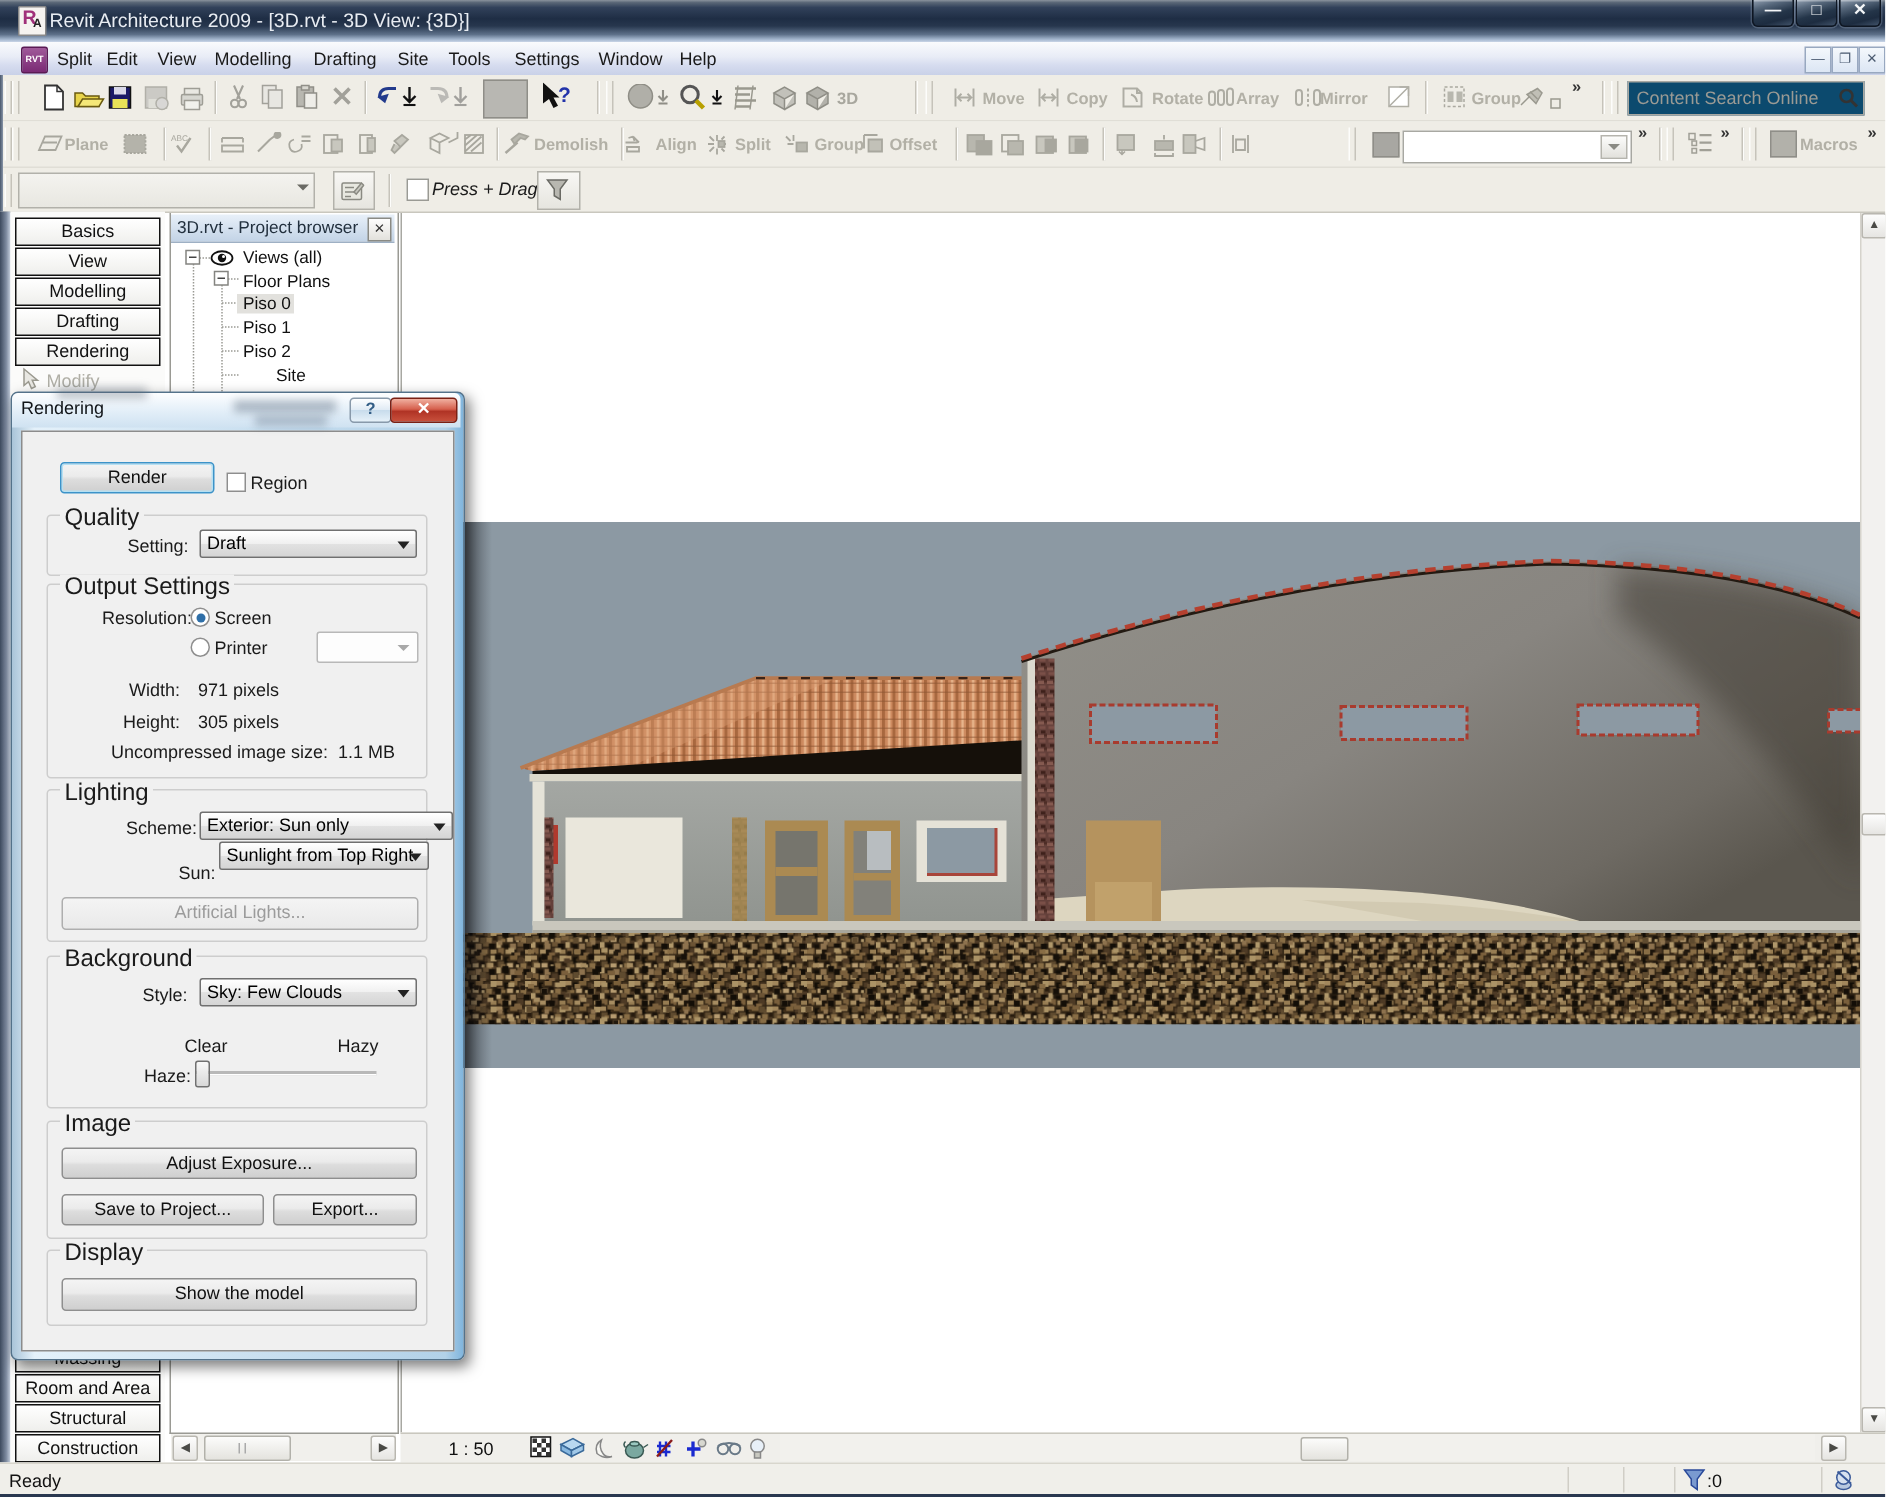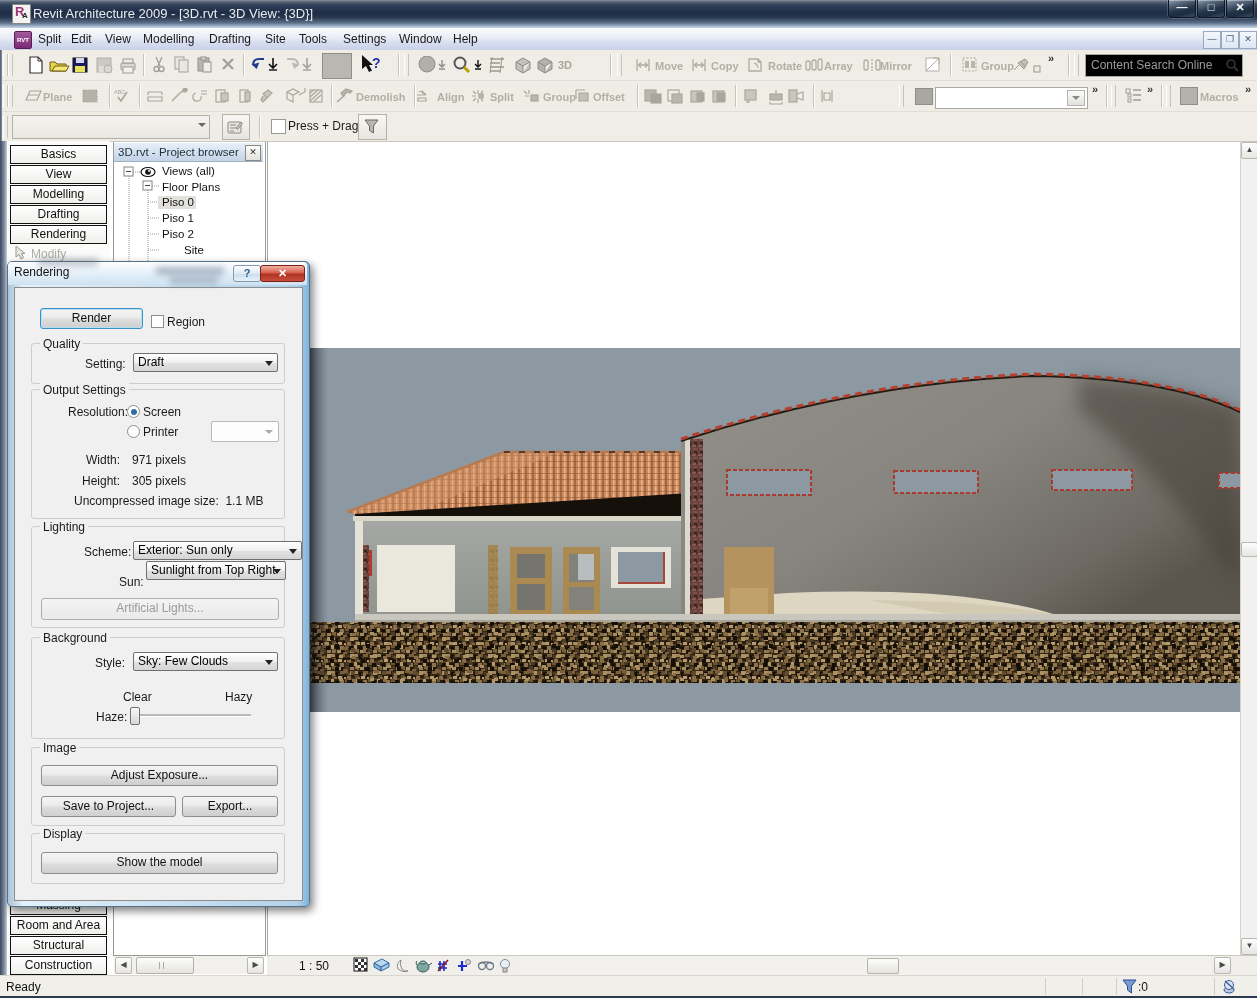--- a/index.html
+++ b/index.html
@@ -14,21 +14,21 @@
 .winbtns{right:3px;top:0;height:17px;display:flex;}
 .winbtn{width:26px;height:17px;margin-left:1px;background:linear-gradient(165deg,#93a1b2 0%,#57687c 25%,#243549 55%,#1d2c40 75%,#41536a 100%);border:1px solid #0e1622;border-top:none;border-radius:0 0 4px 4px;color:#f4f6f8;font-size:11px;text-align:center;line-height:15px;font-weight:bold;box-shadow:inset 0 1px 0 rgba(255,255,255,0.35),0 0 0 1px rgba(180,195,215,0.25);}
 
 .menubar{left:0;top:28px;width:1257px;height:22px;background:linear-gradient(#fafbfd,#e8ecf6 45%,#d6dcef 70%,#c9d1e8 100%);border-bottom:1px solid #b9bfd0;}
 .menu{position:absolute;top:4px;font-size:12px;color:#1a1a1a;}
 .mdibtn{position:absolute;top:3px;width:16px;height:16px;background:linear-gradient(#f4f8fc,#dce6f4);border:1px solid #98a8c0;color:#4a5a70;font-size:9px;text-align:center;line-height:14px;}
 
 .tb{left:0;width:1257px;background:#efede6;}
 .tb1{top:50px;height:30px;border-bottom:1px solid #e0ded6;}
 .tb2{top:81px;height:30px;border-bottom:1px solid #e0ded6;}
-.tb3{top:112px;height:29px;border-bottom:1px solid #c9c7be;}
+.tb3{top:112px;height:29px;border-bottom:1px solid #c9c7be;font-style:italic;}
 .grip{position:absolute;top:4px;width:3px;height:22px;border-left:1px solid #fdfdfb;border-right:1px solid #c6c3ba;}
 .tsep{position:absolute;top:4px;width:1px;height:22px;background:#c6c3ba;border-right:1px solid #fdfdfb;}
 .tlabel{position:absolute;font-size:11px;font-weight:bold;color:#b2b0a6;white-space:nowrap;}
 .chev{position:absolute;font-size:11px;font-weight:bold;color:#333;}
 
 .leftframe{left:0;top:141px;width:7px;height:834px;background:linear-gradient(90deg,#3d4a5e,#7e8ba0 60%,#c6d0de);}
 .sidebar{left:7px;top:141px;width:103px;height:834px;background:#fbfbfa;}
 .sbtn{position:absolute;left:3px;width:95px;height:17px;background:linear-gradient(#ffffff,#efefec);border:1px solid #111;font-size:12px;color:#111;text-align:center;line-height:16px;}
 .browser{left:113px;top:142px;width:151px;height:813px;background:#fff;border:1px solid #9a9a94;border-top:none;}
 .bheader{position:absolute;left:0;top:1px;width:149px;height:19px;background:linear-gradient(#e8f0f9,#c2d3e6);border-bottom:1px solid #9eb0c4;font-size:11.5px;color:#22303e;line-height:19px;padding-left:4px;box-sizing:border-box;}
@@ -42,21 +42,21 @@
 .dialog{left:7px;top:261px;width:301px;height:644px;border-radius:5px;
  background:linear-gradient(90deg,#a9c4d8 0%,#e4f1fa 5%,#cfe3f2 45%,#b2d1e8 96%,#7fb4dc 100%);
  box-shadow:3px 4px 9px rgba(0,0,0,0.5);border:1px solid #54728a;}
 .dialog::after{content:"";position:absolute;left:0;top:0;width:299px;height:23px;border-radius:4px 4px 0 0;background:linear-gradient(#fdfeff,#e2eef8 55%,#cfe2f1 100%);}
 .dialog .dtitle,.dialog .dhelp,.dialog .dclose{z-index:2;}
 .dtitle{position:absolute;left:6px;top:3px;font-size:12px;color:#101418;}
 .dhelp{position:absolute;left:225px;top:3px;width:26px;height:15px;background:linear-gradient(#fdfeff,#dfeaf4 50%,#c8dcec 51%,#e6f1f9);border:1px solid #8899aa;border-radius:3px;color:#335e86;font-weight:bold;font-size:11px;text-align:center;line-height:14px;}
 .dclose{position:absolute;left:252px;top:3px;width:43px;height:15px;background:linear-gradient(#f0b0a0,#d6604d 45%,#b03325 55%,#c8503c);border:1px solid #7a2014;border-radius:3px;color:#fff;font-weight:bold;font-size:11px;text-align:center;line-height:14px;}
 .dclient{position:absolute;left:6px;top:25px;width:287px;height:612px;background:#f0f0f0;border:1px solid #8c8c8c;}
 .group{position:absolute;left:16px;width:252px;border:1px solid #cdcdcd;border-radius:3px;}
-.glabel{position:absolute;left:8px;top:-7px;background:#f0f0f0;padding:0 3px;font-size:12px;color:#1a1a1a;}
+.glabel{position:absolute;left:8px;top:-7px;background:#f0f0f0;padding:0 3px;font-size:16px;color:#1a1a1a;}
 .dbtn{position:absolute;background:linear-gradient(#f4f4f4,#ebebeb 45%,#dddddd 55%,#cfcfcf);border:1px solid #8e8e8e;border-radius:3px;font-size:12px;color:#111;text-align:center;}
 .combo{position:absolute;height:19px;background:linear-gradient(#ffffff,#f0f0f0 50%,#e2e2e2 51%,#d5d5d5);border:1px solid #707070;border-radius:2px;font-size:12px;color:#000;line-height:17px;padding-left:4px;box-sizing:border-box;overflow:hidden;white-space:nowrap;}
 .combo .arr{position:absolute;right:4px;top:7px;width:0;height:0;border-left:4px solid transparent;border-right:4px solid transparent;border-top:5px solid #222;}
 .dlab{position:absolute;font-size:12px;color:#1a1a1a;white-space:nowrap;}
 </style>
 </head>
 <body>
 <div class="screen">
   <div class="abs titlebar"></div>
   <div class="abs titleicon">
@@ -217,21 +217,21 @@
         <rect x="9" y="4" width="4" height="7" fill="#b8b7ae"></rect>
       </svg>
     <div class="tlabel" style="left:981px;top:10px;">Group</div>
     <svg class="abs" style="left:1012px;top:6px;" width="30" height="18" viewBox="0 0 30 18">
         <path d="M2 14 L8 8 M8 5 l5 5 M6 7 l7 -4 3 3 -4 7 z" fill="#c0bfb6" stroke="#9a998f"></path>
         <rect x="22" y="10" width="6" height="6" fill="none" stroke="#9a998f"></rect>
       </svg>
     <div class="chev" style="left:1048px;top:2px;">»</div>
     <div class="tsep" style="left:1068px;"></div>
       <div class="grip" style="left:1074px;"></div>
-    <div class="abs" style="left:1085px;top:4px;width:156px;height:21px;background:#000000;border:1px solid #a8a8a2;">
+    <div class="abs" style="left:1085px;top:4px;width:156px;height:21px;background:#0c4a6e;border:1px solid #a8a8a2;">
       <span style="position:absolute;left:5px;top:3px;font-size:12px;color:#9a9a94;">Content Search Online</span>
       <svg style="position:absolute;right:3px;top:3px;" width="14" height="14" viewBox="0 0 14 14">
           <circle cx="6" cy="6" r="4" fill="none" stroke="#333" stroke-width="1.7"></circle>
           <path d="M9 9 L13 13" stroke="#333" stroke-width="2"></path>
         </svg>
     </div>
   </div>
   <div class="abs tb tb2" id="tb2">
     <div class="grip" style="left:3px;"></div>
       <div class="grip" style="left:8px;"></div>

